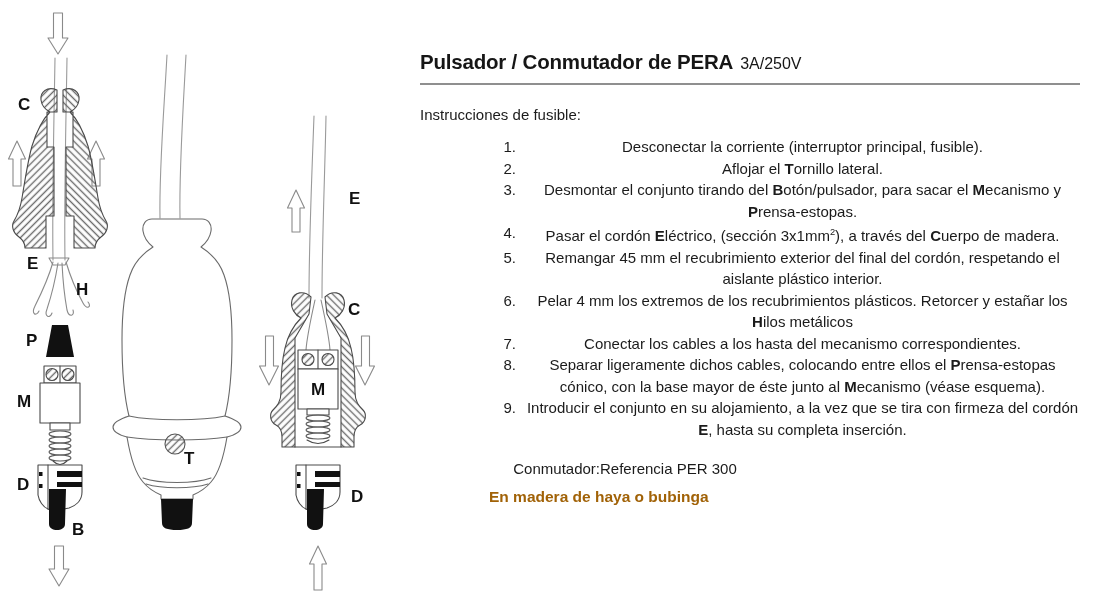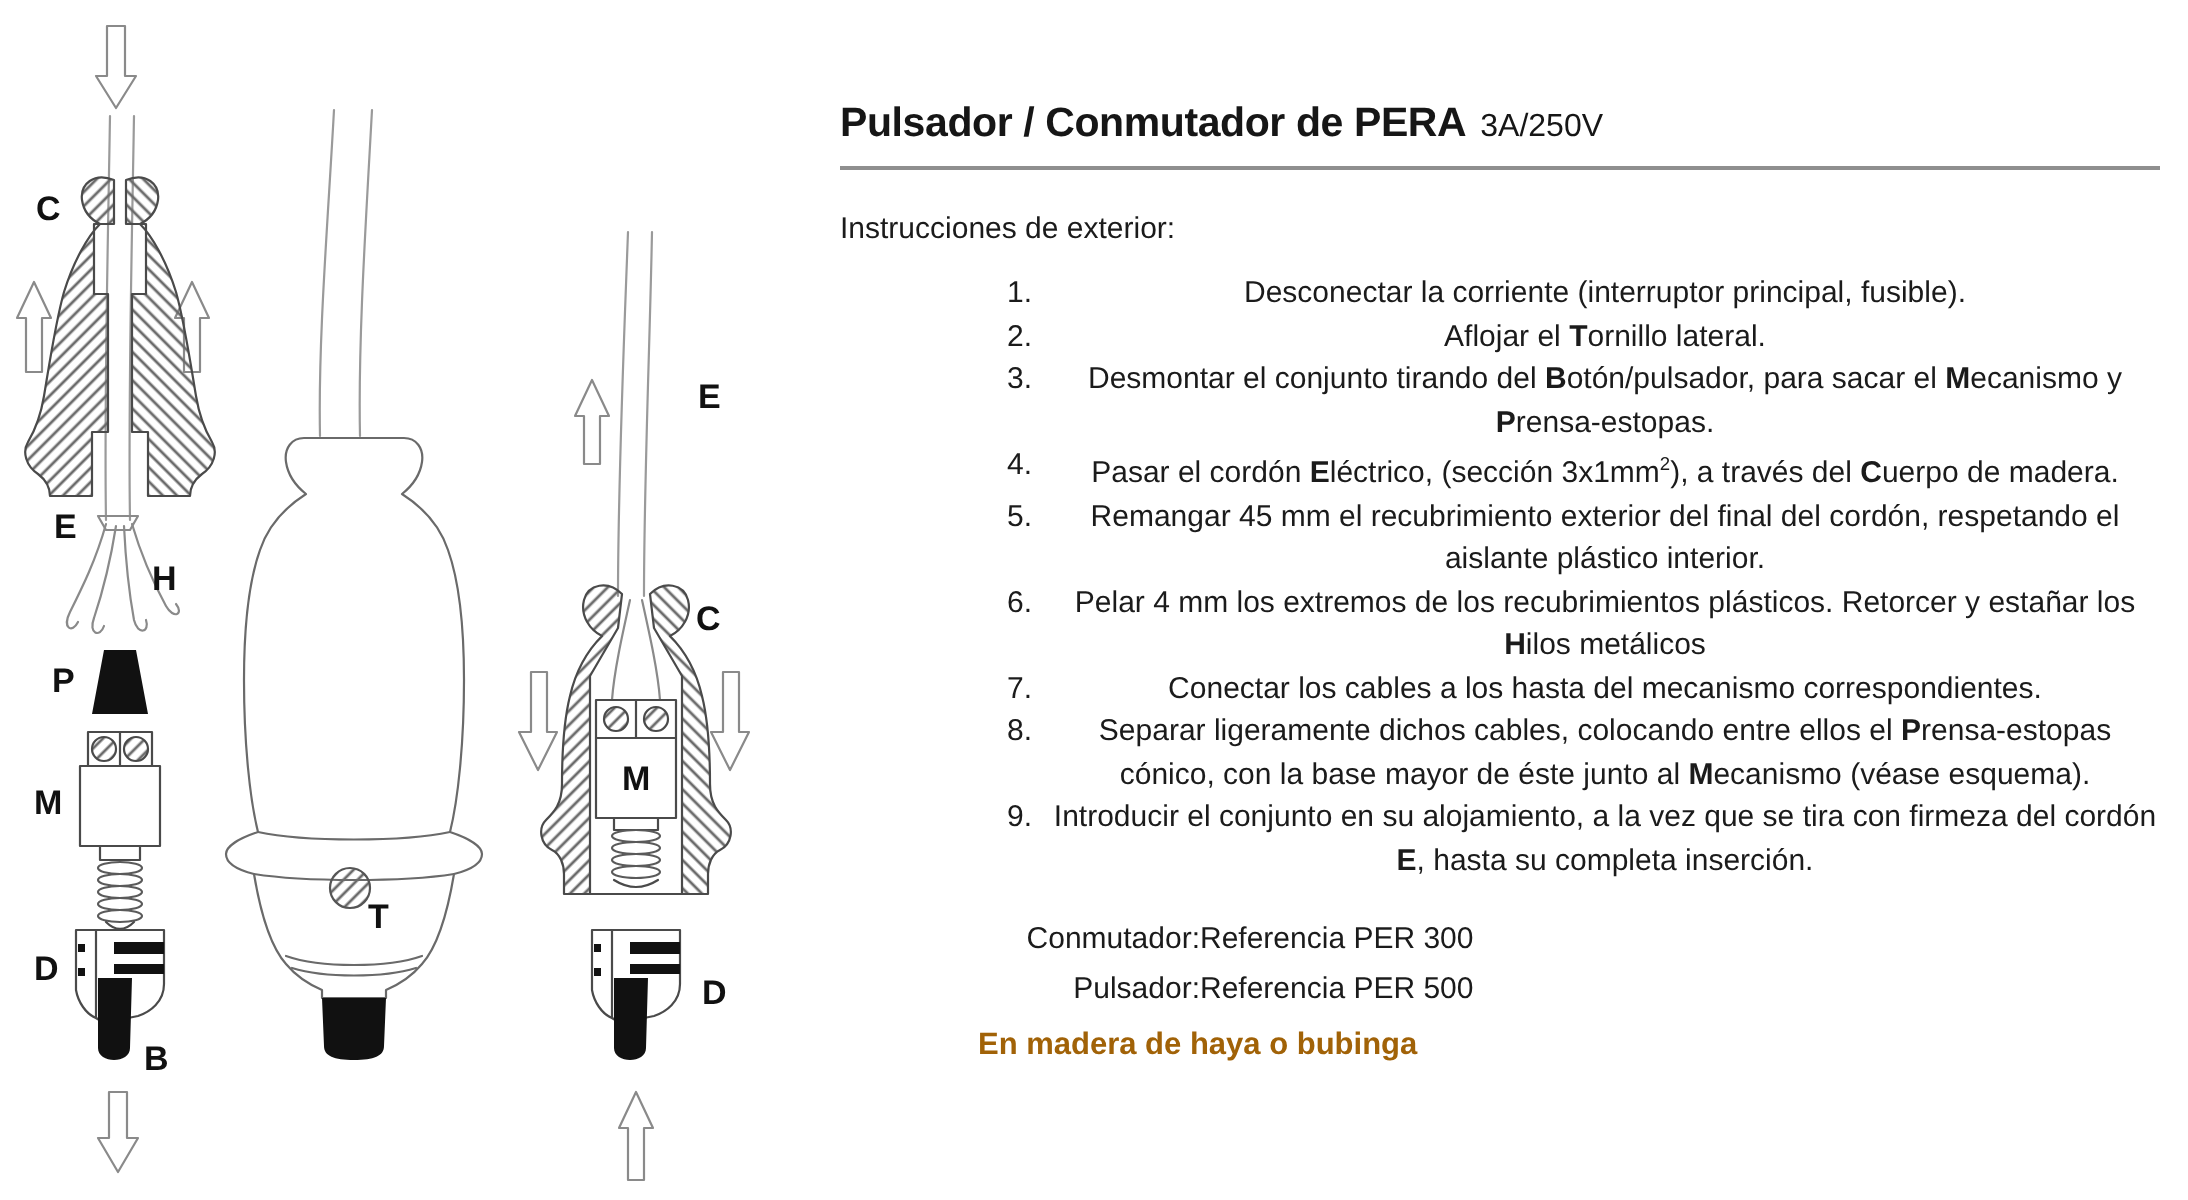--- a/index.html
+++ b/index.html
@@ -176,21 +176,21 @@
     <span class="dlabel" style="left:311px; top:381px;">M</span>
     <span class="dlabel" style="left:351px; top:488px;">D</span>
   </div>
 
   <div class="content">
     <div>
       <h1 class="title">Pulsador / Conmutador de PERA</h1><span class="rating">3A/250V</span>
     </div>
     <div class="rule"></div>
 
-    <div class="intro">Instrucciones de exterior:</div>
+    <div class="intro">Instrucciones de fusible:</div>
 
     <ol class="instructions">
         <li>
           <span class="li-num">1.</span>
           <span class="li-text">Desconectar la corriente (interruptor principal, fusible).</span>
         </li>
         <li>
           <span class="li-num">2.</span>
           <span class="li-text">Aflojar el <b>T</b>ornillo lateral.</span>
         </li>
@@ -222,22 +222,18 @@
           <span class="li-num">9.</span>
           <span class="li-text">Introducir el conjunto en su alojamiento, a la vez que se tira con firmeza del cordón <b>E</b>, hasta su completa inserción.</span>
         </li>
       </ol>
 
     <div class="refs">
       <div class="ref-row">
         <span class="ref-label">Conmutador:</span>
         <span class="ref-value">Referencia PER 300</span>
       </div>
-      <div class="ref-row">
-        <span class="ref-label">Pulsador:</span>
-        <span class="ref-value">Referencia PER 500</span>
-      </div>
     </div>
 
     <div class="material">En madera de haya o bubinga</div>
   </div>
 
 </div>
 
 </body></html>

